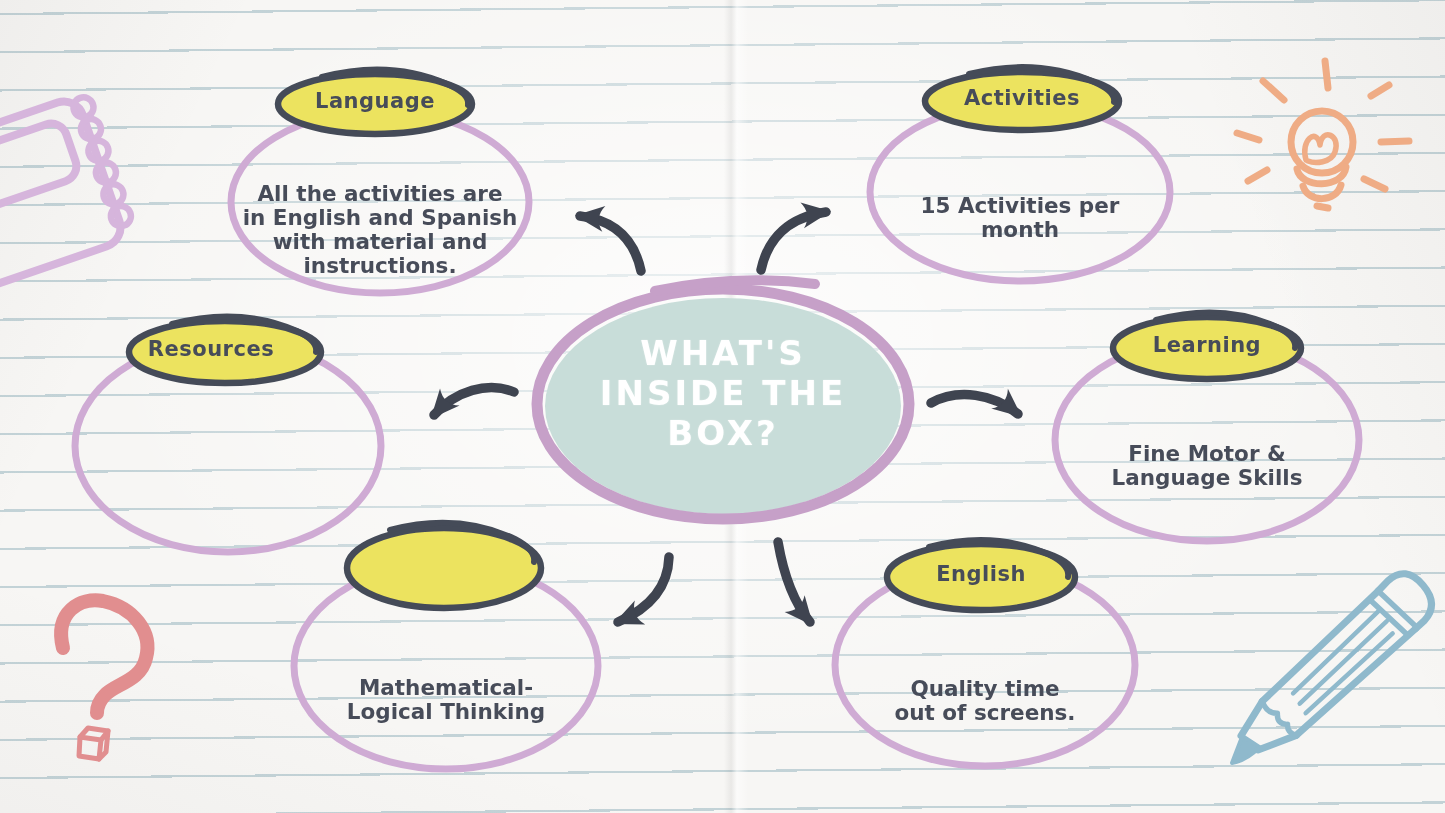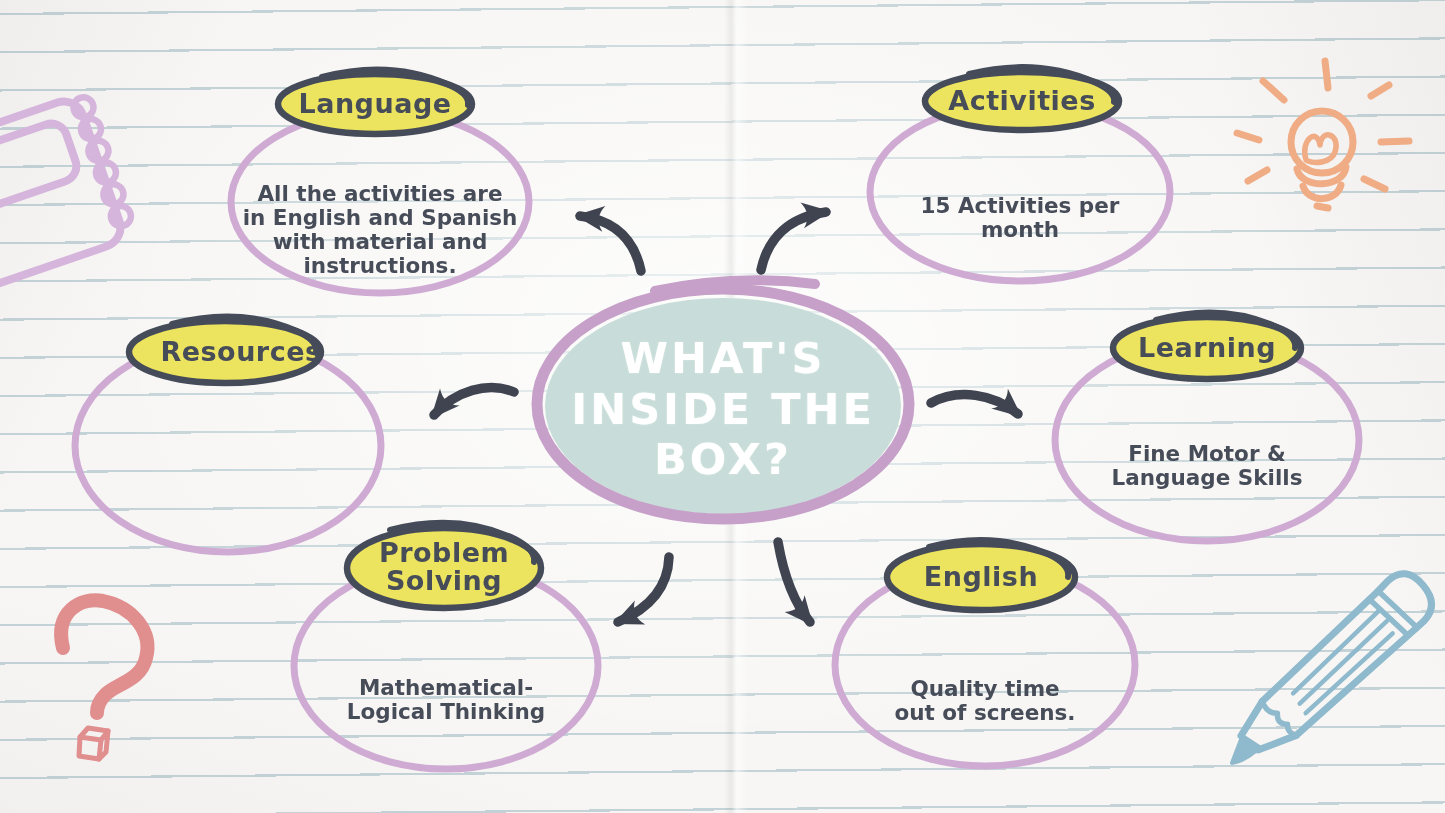--- a/index.html
+++ b/index.html
@@ -26,24 +26,24 @@
       linear-gradient(20deg, rgba(90,90,90,.04) 0%, transparent 18%),
       radial-gradient(ellipse at 50% 42%, rgba(255,255,255,.75) 0%, rgba(255,255,255,0) 62%);
   }
   .layer{position:absolute;inset:0;}
   svg{position:absolute;inset:0;}
   
   .txt{
     position:absolute;text-align:center;white-space:pre-line;
     color:#474c59;font-weight:bold;
   }
-  .topic-label{font-size:27px;line-height:1.05;letter-spacing:.5px;}
+  .topic-label{font-size:21px;line-height:1.05;letter-spacing:.5px;}
   .topic-body{font-size:21.5px;line-height:1.12;margin-top:28px;}
   .center-title{
-    color:#ffffff;font-size:43px;line-height:1.18;letter-spacing:3px;
+    color:#ffffff;font-size:34px;line-height:1.18;letter-spacing:3px;
     text-shadow:0 0 2px rgba(255,255,255,.4);
   }
 </style>
 </head>
 <body>
 
 <div class="stage">
   <div class="paper-lines"></div>
   <div class="paper-shade"></div>
 
@@ -157,27 +157,25 @@
   <div class="txt topic-label" style="left:255px;top:90px;width:240px;">Language</div>
   <div class="txt topic-body" style="left:220px;top:154px;width:320px;">All the activities are
 in English and Spanish
 with material and
 instructions.</div>
 
   <div class="txt topic-label" style="left:902px;top:87px;width:240px;">Activities</div>
   <div class="txt topic-body" style="left:870px;top:166px;width:300px;">15 Activities per
 month</div>
 
-  <div class="txt topic-label" style="left:121px;top:338px;width:240px;text-align:center;">Resources</div>
+  <div class="txt topic-label" style="left:91px;top:338px;width:240px;text-align:center;">Resources</div>
 
   <div class="txt topic-label" style="left:1087px;top:334px;width:240px;">Learning</div>
   <div class="txt topic-body" style="left:1057px;top:414px;width:300px;">Fine Motor &amp;
 Language Skills</div>
 
-  <div class="txt topic-label" style="left:324px;top:539px;width:240px;">Problem
-Solving</div>
   <div class="txt topic-body" style="left:296px;top:648px;width:300px;">Mathematical-
 Logical Thinking</div>
 
   <div class="txt topic-label" style="left:861px;top:563px;width:240px;">English</div>
   <div class="txt topic-body" style="left:835px;top:649px;width:300px;">Quality time
 out of screens.</div>
 </div>
 
 </body></html>

